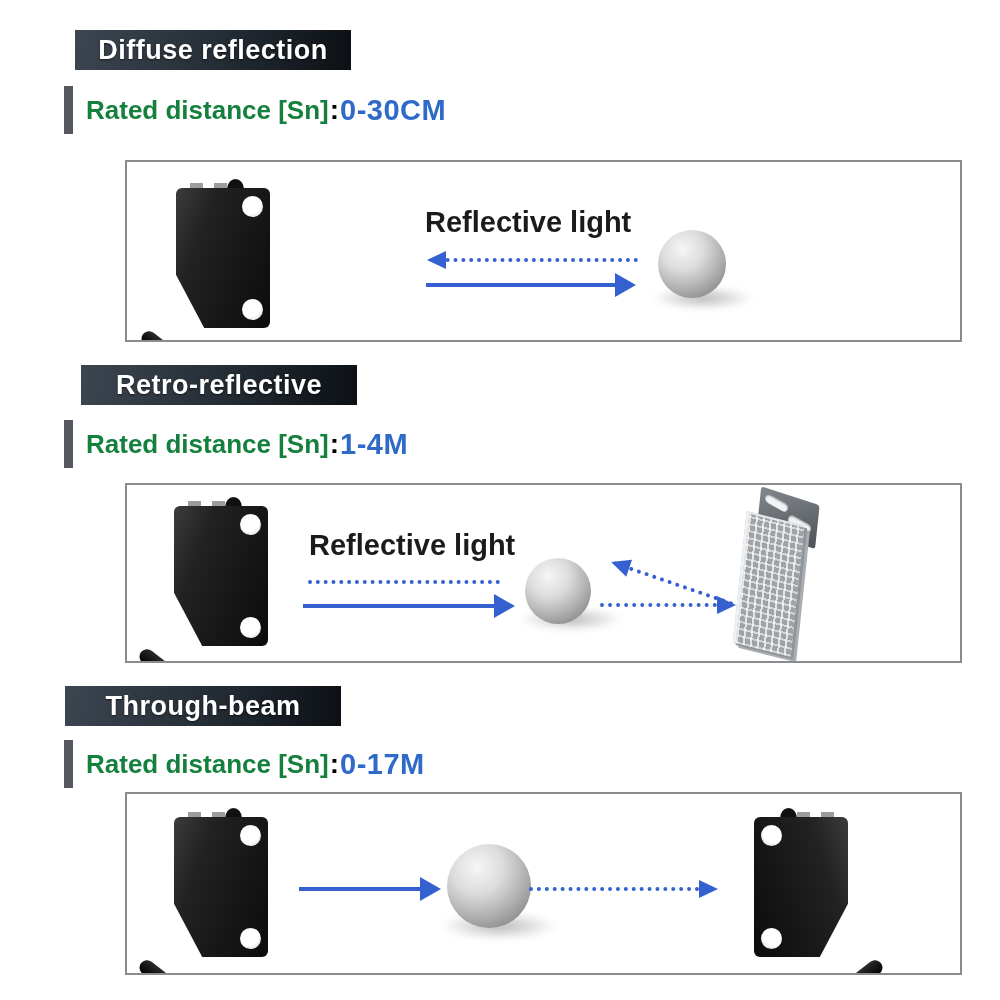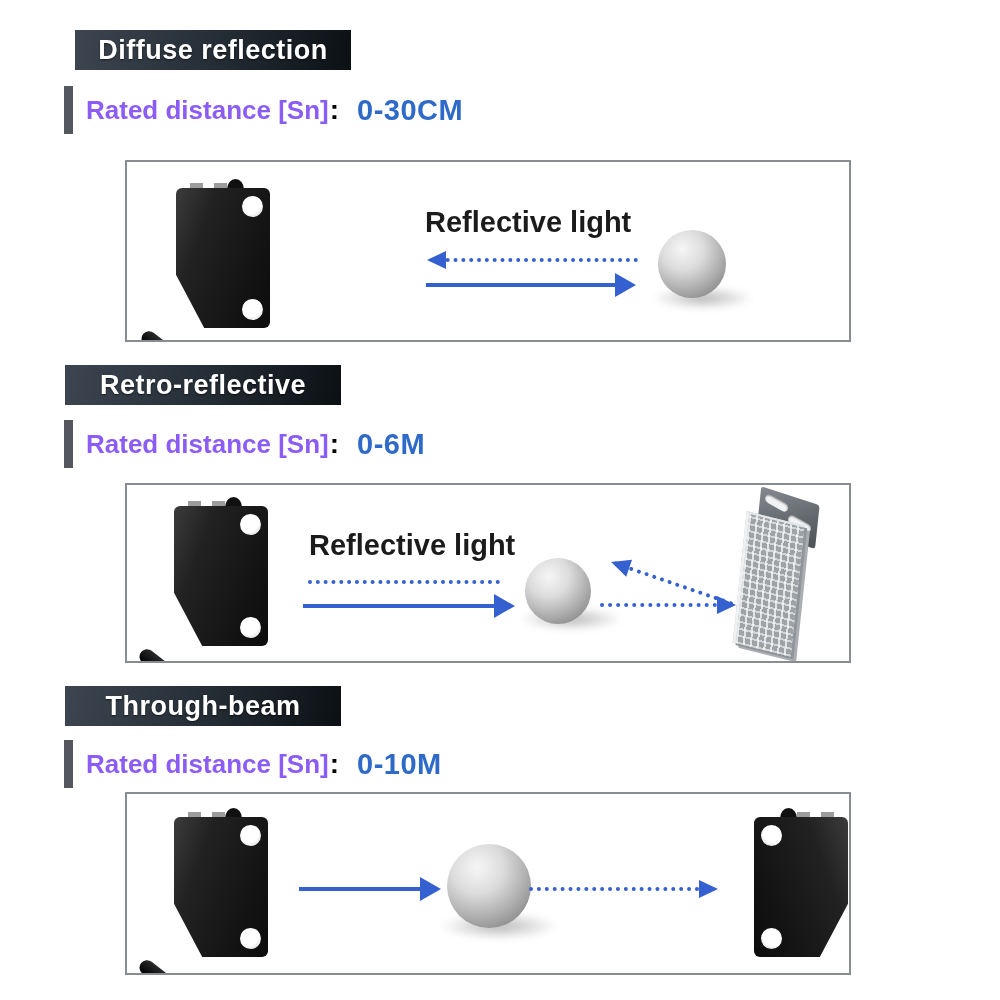--- a/index.html
+++ b/index.html
@@ -15,27 +15,27 @@
   .badge{
     position:absolute;left:65px;width:276px;height:40px;
     background:linear-gradient(100deg,#3d4650 0%,#28313a 45%,#0c1014 100%);
     color:#fff;font-size:27px;font-weight:bold;line-height:40px;text-align:center;
     letter-spacing:.5px;text-shadow:0 1px 2px rgba(0,0,0,.6);
   }
 
   
   .rated-row{position:absolute;left:64px;display:flex;align-items:center;height:48px;}
   .rated-bar{width:9px;height:48px;background:#54585e;margin-right:13px;}
-  .rated-label{font-size:26px;font-weight:600;color:#8b5cf6;}
+  .rated-label{font-size:26px;font-weight:600;color:#15803d;}
   .rated-colon{font-size:28px;font-weight:bold;color:#000;margin:0 1px;}
-  .rated-value{font-size:29px;font-weight:bold;color:var(--accent);letter-spacing:.5px;margin-left:17px;}
+  .rated-value{font-size:29px;font-weight:bold;color:var(--accent);letter-spacing:.5px;}
 
   
   .diagram-box{
-    position:absolute;left:125px;width:726px;background:#fff;
+    position:absolute;left:125px;width:837px;background:#fff;
     border:2px solid var(--border-gray);box-sizing:border-box;overflow:hidden;
   }
   .diagram-label{position:absolute;color:#1b1b1b;font-weight:700;white-space:nowrap;}
 
   
   .sensor{position:absolute;width:94px;height:140px;}
   .sensor .body{
     position:absolute;inset:0;
     background:linear-gradient(110deg,#3c3c3c 0%,#222 28%,#161616 65%,#0c0c0c 100%);
     clip-path:polygon(0 0,100% 0,100% 100%,30% 100%,0 62%);
@@ -138,27 +138,27 @@
 
   <div class="diagram-label" style="left:298px;top:44px;font-size:29px;">Reflective light</div>
 
   <div class="dotted-arrow-left" style="left:303px;top:96px;width:208px;"></div>
   <div class="solid-arrow" style="left:299px;top:121px;width:190px;"></div>
 
   <div class="sphere-shadow" style="left:525px;top:124px;width:102px;height:24px;"></div>
   <div class="sphere" style="left:531px;top:68px;width:68px;height:68px;"></div>
 </div>
 
-<div class="badge" style="top:365px;">Retro-reflective</div>
+<div class="badge" style="top:365px;margin-left:16px;">Retro-reflective</div>
 
 <div class="rated-row" style="top:420px;">
   <div class="rated-bar"></div>
   <span class="rated-label">Rated distance [Sn]</span>
     <span class="rated-colon">:</span>
-    <span class="rated-value">0-6M</span>
+    <span class="rated-value">1-4M</span>
 </div>
 
 <div class="diagram-box" style="top:483px;height:180px;">
   <div class="sensor" style="left:47px;top:21px;">
     <div class="tab t1"></div>
     <div class="tab t2"></div>
     <div class="knob"></div>
     <div class="body"></div>
     <div class="hole top"></div>
     <div class="hole bottom"></div>
@@ -184,21 +184,21 @@
     <div class="plate"></div>
   </div>
 </div>
 
 <div class="badge" style="top:686px;">Through-beam</div>
 
 <div class="rated-row" style="top:740px;">
   <div class="rated-bar"></div>
   <span class="rated-label">Rated distance [Sn]</span>
     <span class="rated-colon">:</span>
-    <span class="rated-value">0-10M</span>
+    <span class="rated-value">0-17M</span>
 </div>
 
 <div class="diagram-box" style="top:792px;height:183px;">
   <div class="sensor" style="left:47px;top:23px;">
     <div class="tab t1"></div>
     <div class="tab t2"></div>
     <div class="knob"></div>
     <div class="body"></div>
     <div class="hole top"></div>
     <div class="hole bottom"></div>

